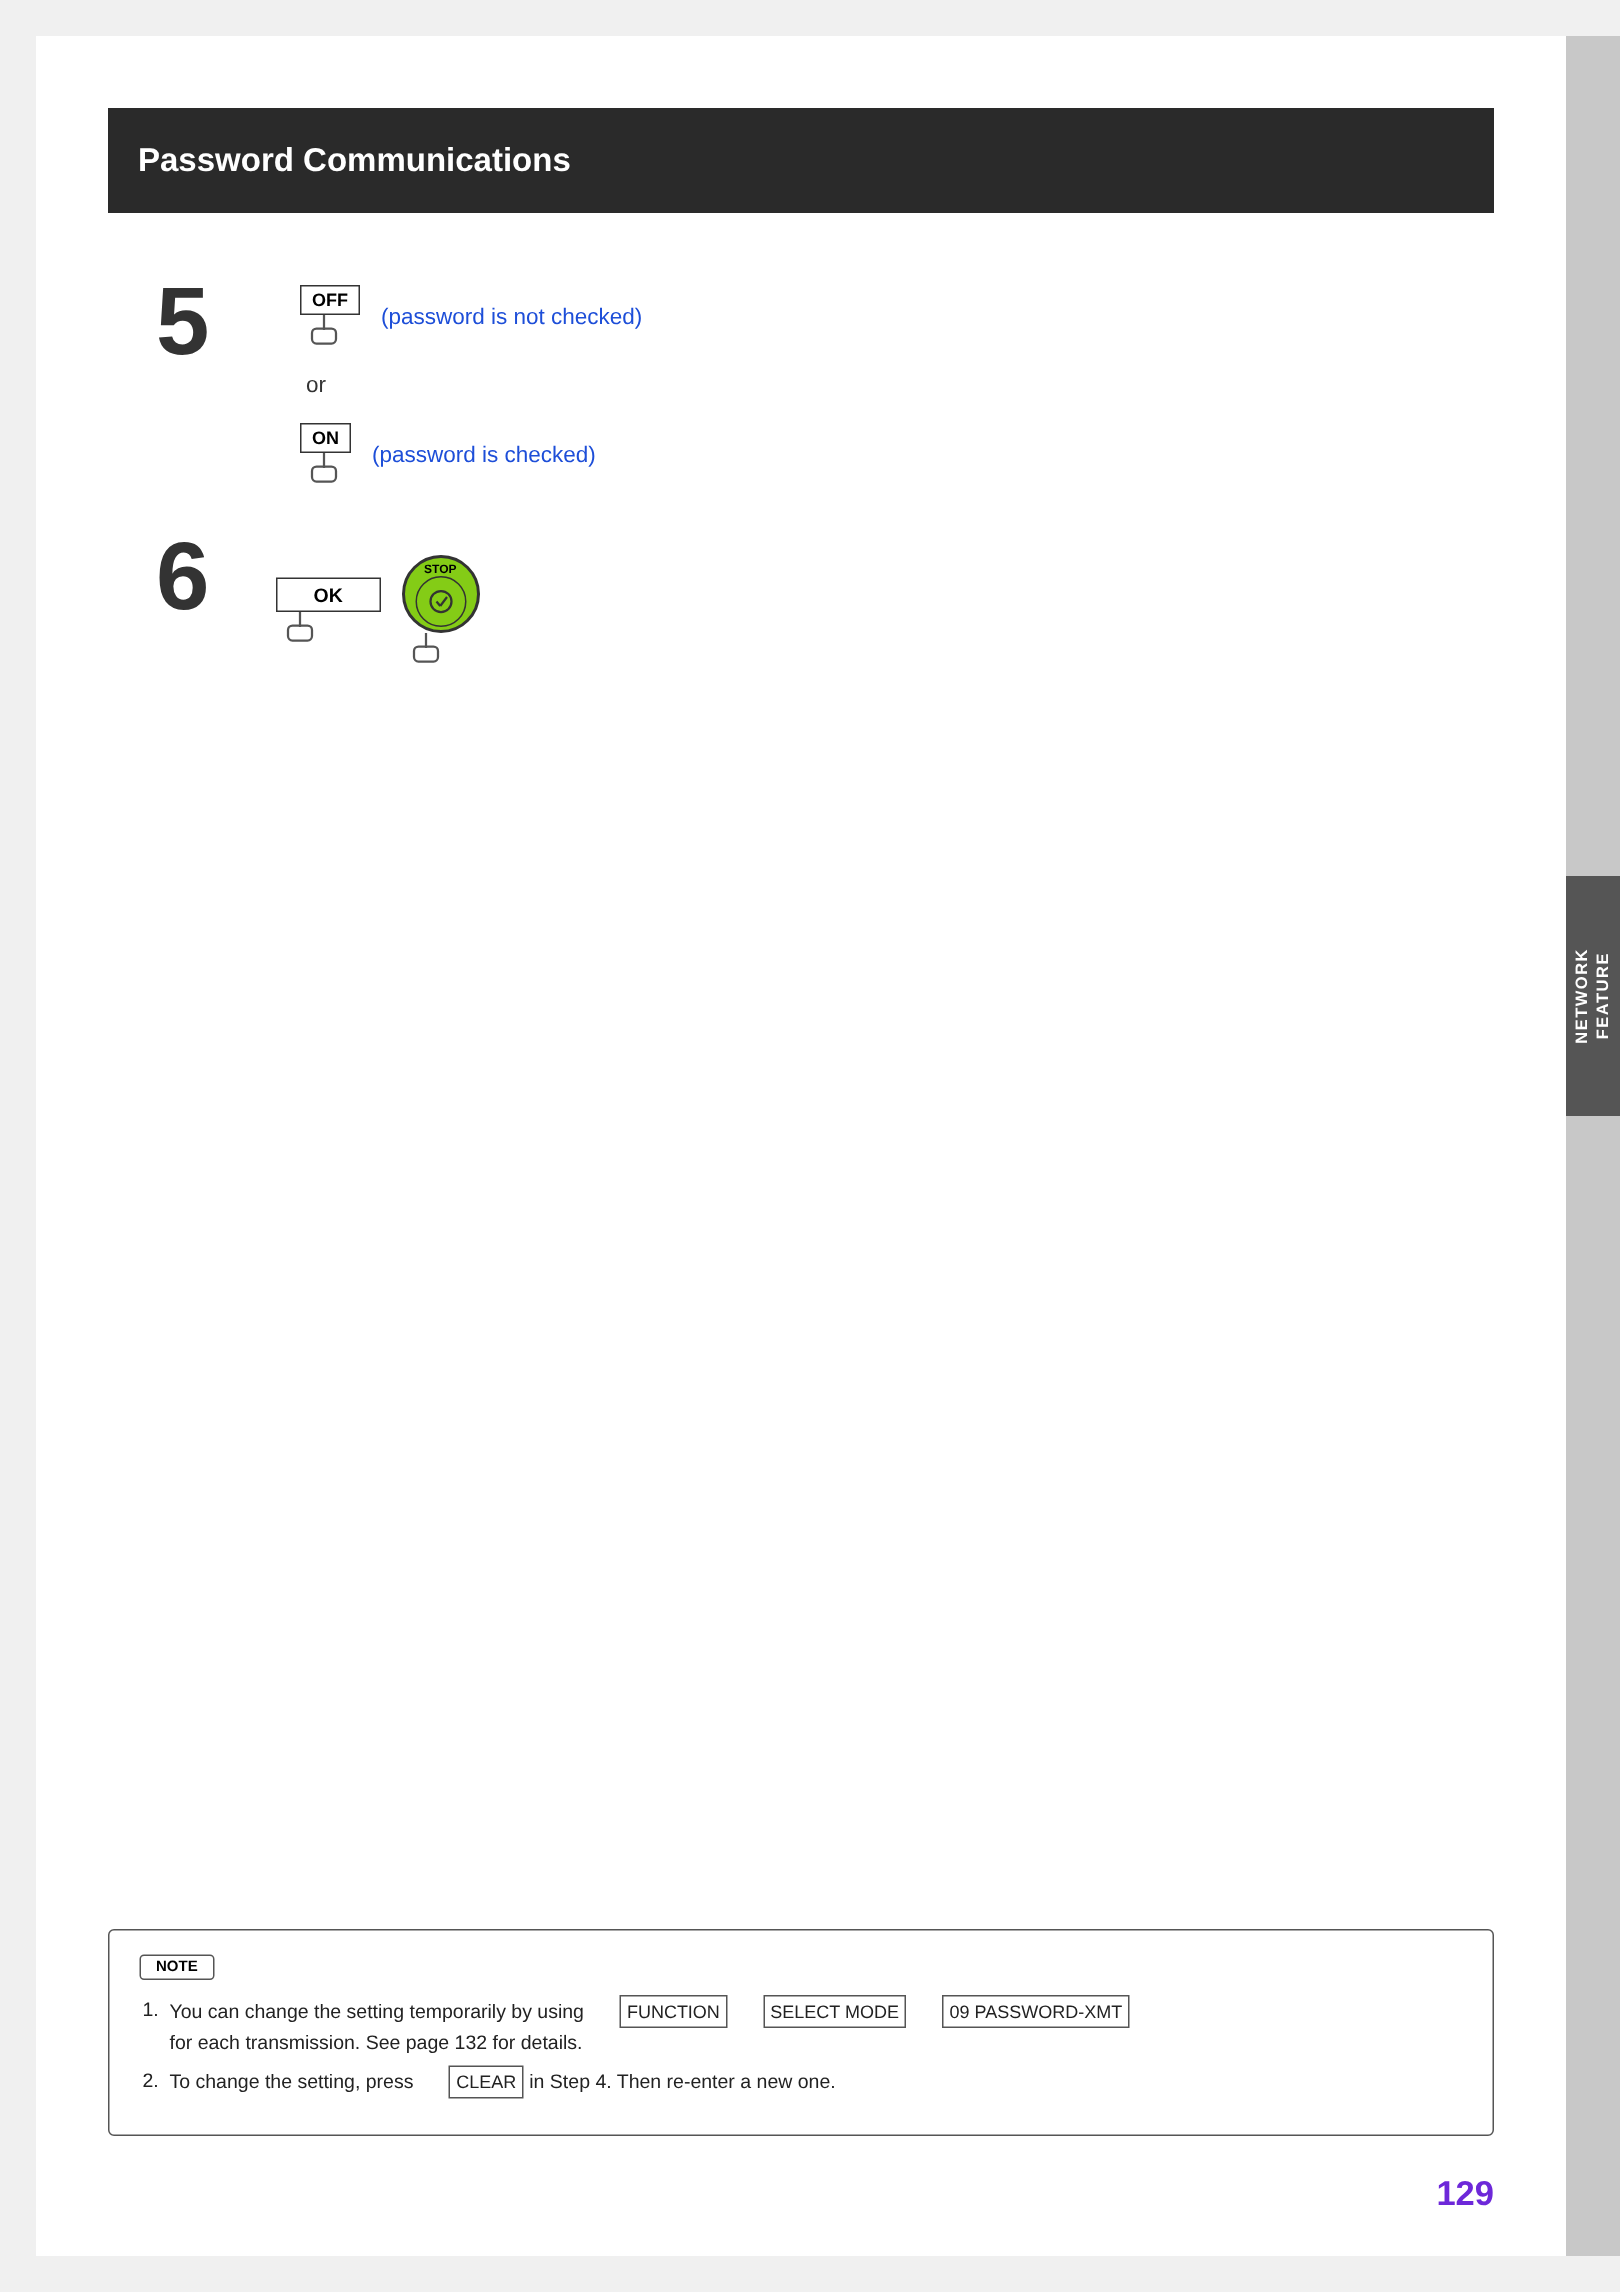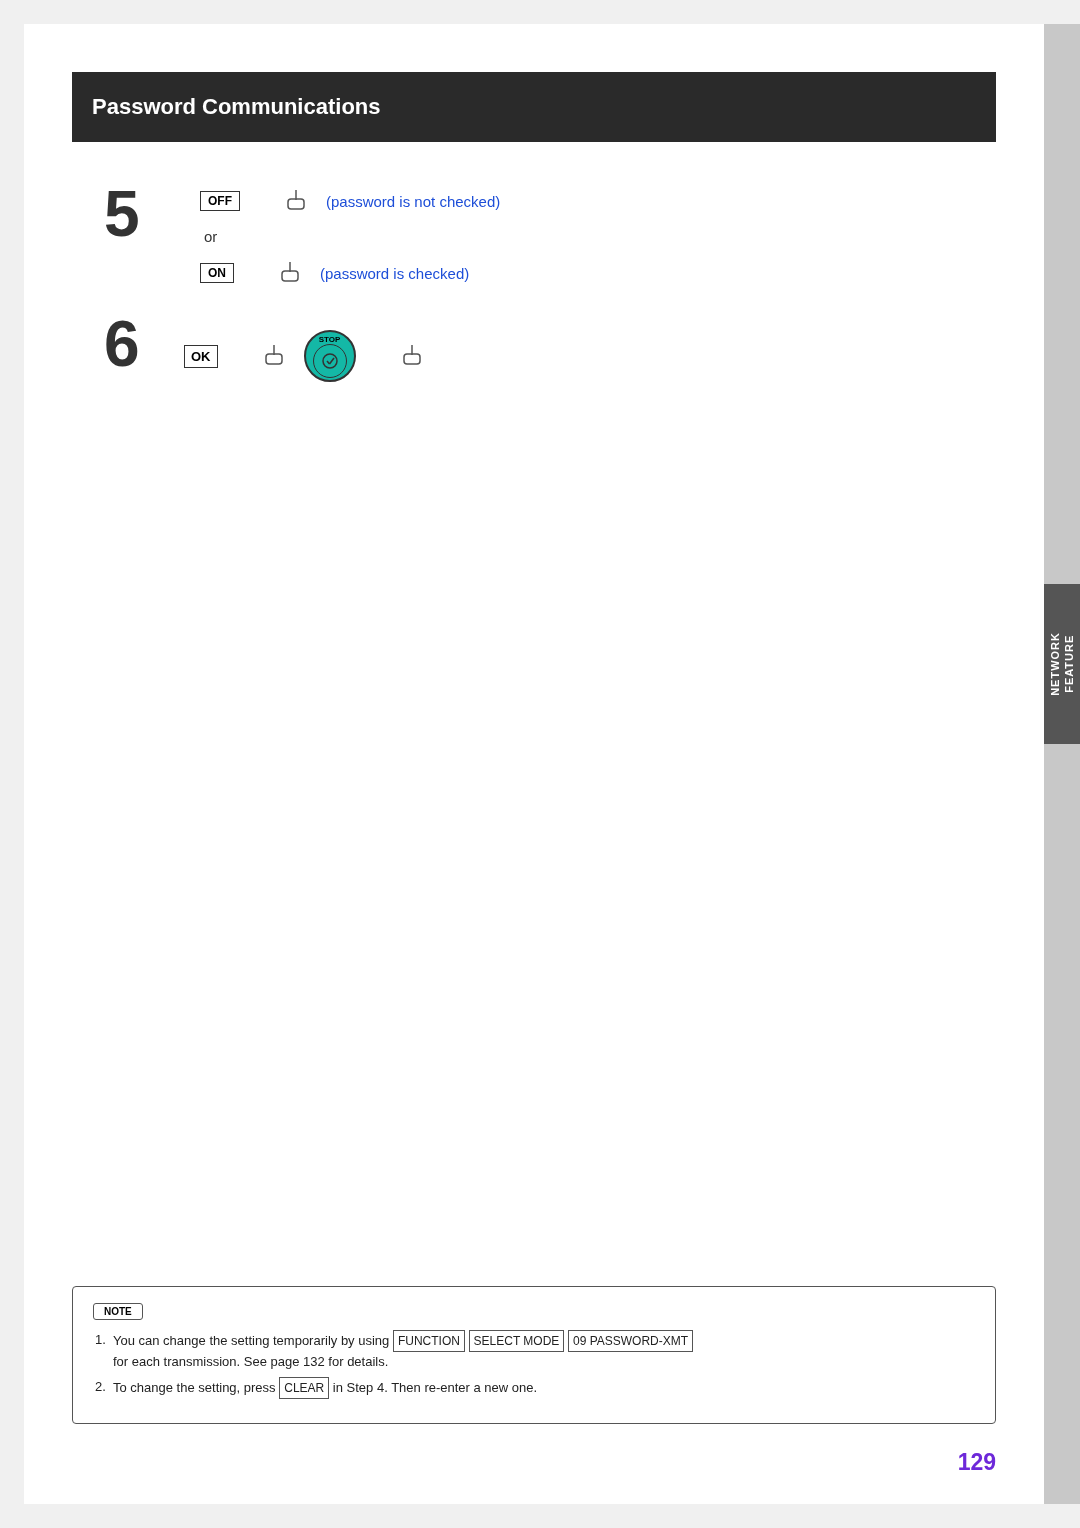--- a/index.html
+++ b/index.html
@@ -102,21 +102,21 @@
       flex-direction: column;
       gap: 16px;
       margin-left: 16px;
     }
 
     .round-button {
       width: 52px;
       height: 52px;
       border-radius: 50%;
       border: 2px solid #333;
-      background: #14b8a6;
+      background: #84cc16;
       display: inline-flex;
       align-items: center;
       justify-content: center;
       flex-direction: column;
       font-size: 9px;
       font-weight: bold;
       position: relative;
     }
 
     .round-button .stop-label {
@@ -183,20 +183,21 @@
       position: absolute;
       left: -18px;
     }
 
     .inline-key {
       border: 1px solid #555;
       padding: 1px 4px;
       font-size: 12px;
       background: #fff;
       display: inline-block;
+      margin-left: 20px;
     }
 
     
     .page-number {
       position: absolute;
       bottom: 28px;
       right: 48px;
       font-size: 23px;
       font-weight: bold;
       color: #6d28d9;
@@ -215,33 +216,31 @@
       font-weight: bold;
       background: #fff;
       display: inline-block;
       min-width: 30px;
       text-align: center;
     }
 
     
     .btn-container {
       display: inline-flex;
-      flex-direction: row;
-      align-items: center;
-      gap: 40px;
+      flex-direction: column;
     }
 
     .finger-svg {
       margin-top: 0px;
     }
 
     
     .ok-button-box {
       border: 1.5px solid #333;
-      padding: 3px 6px;
+      padding: 3px 24px;
       font-size: 13px;
       font-weight: bold;
       background: #fff;
       display: inline-block;
     }
 
     .step6-row {
       display: flex;
       align-items: center;
       gap: 6px;

